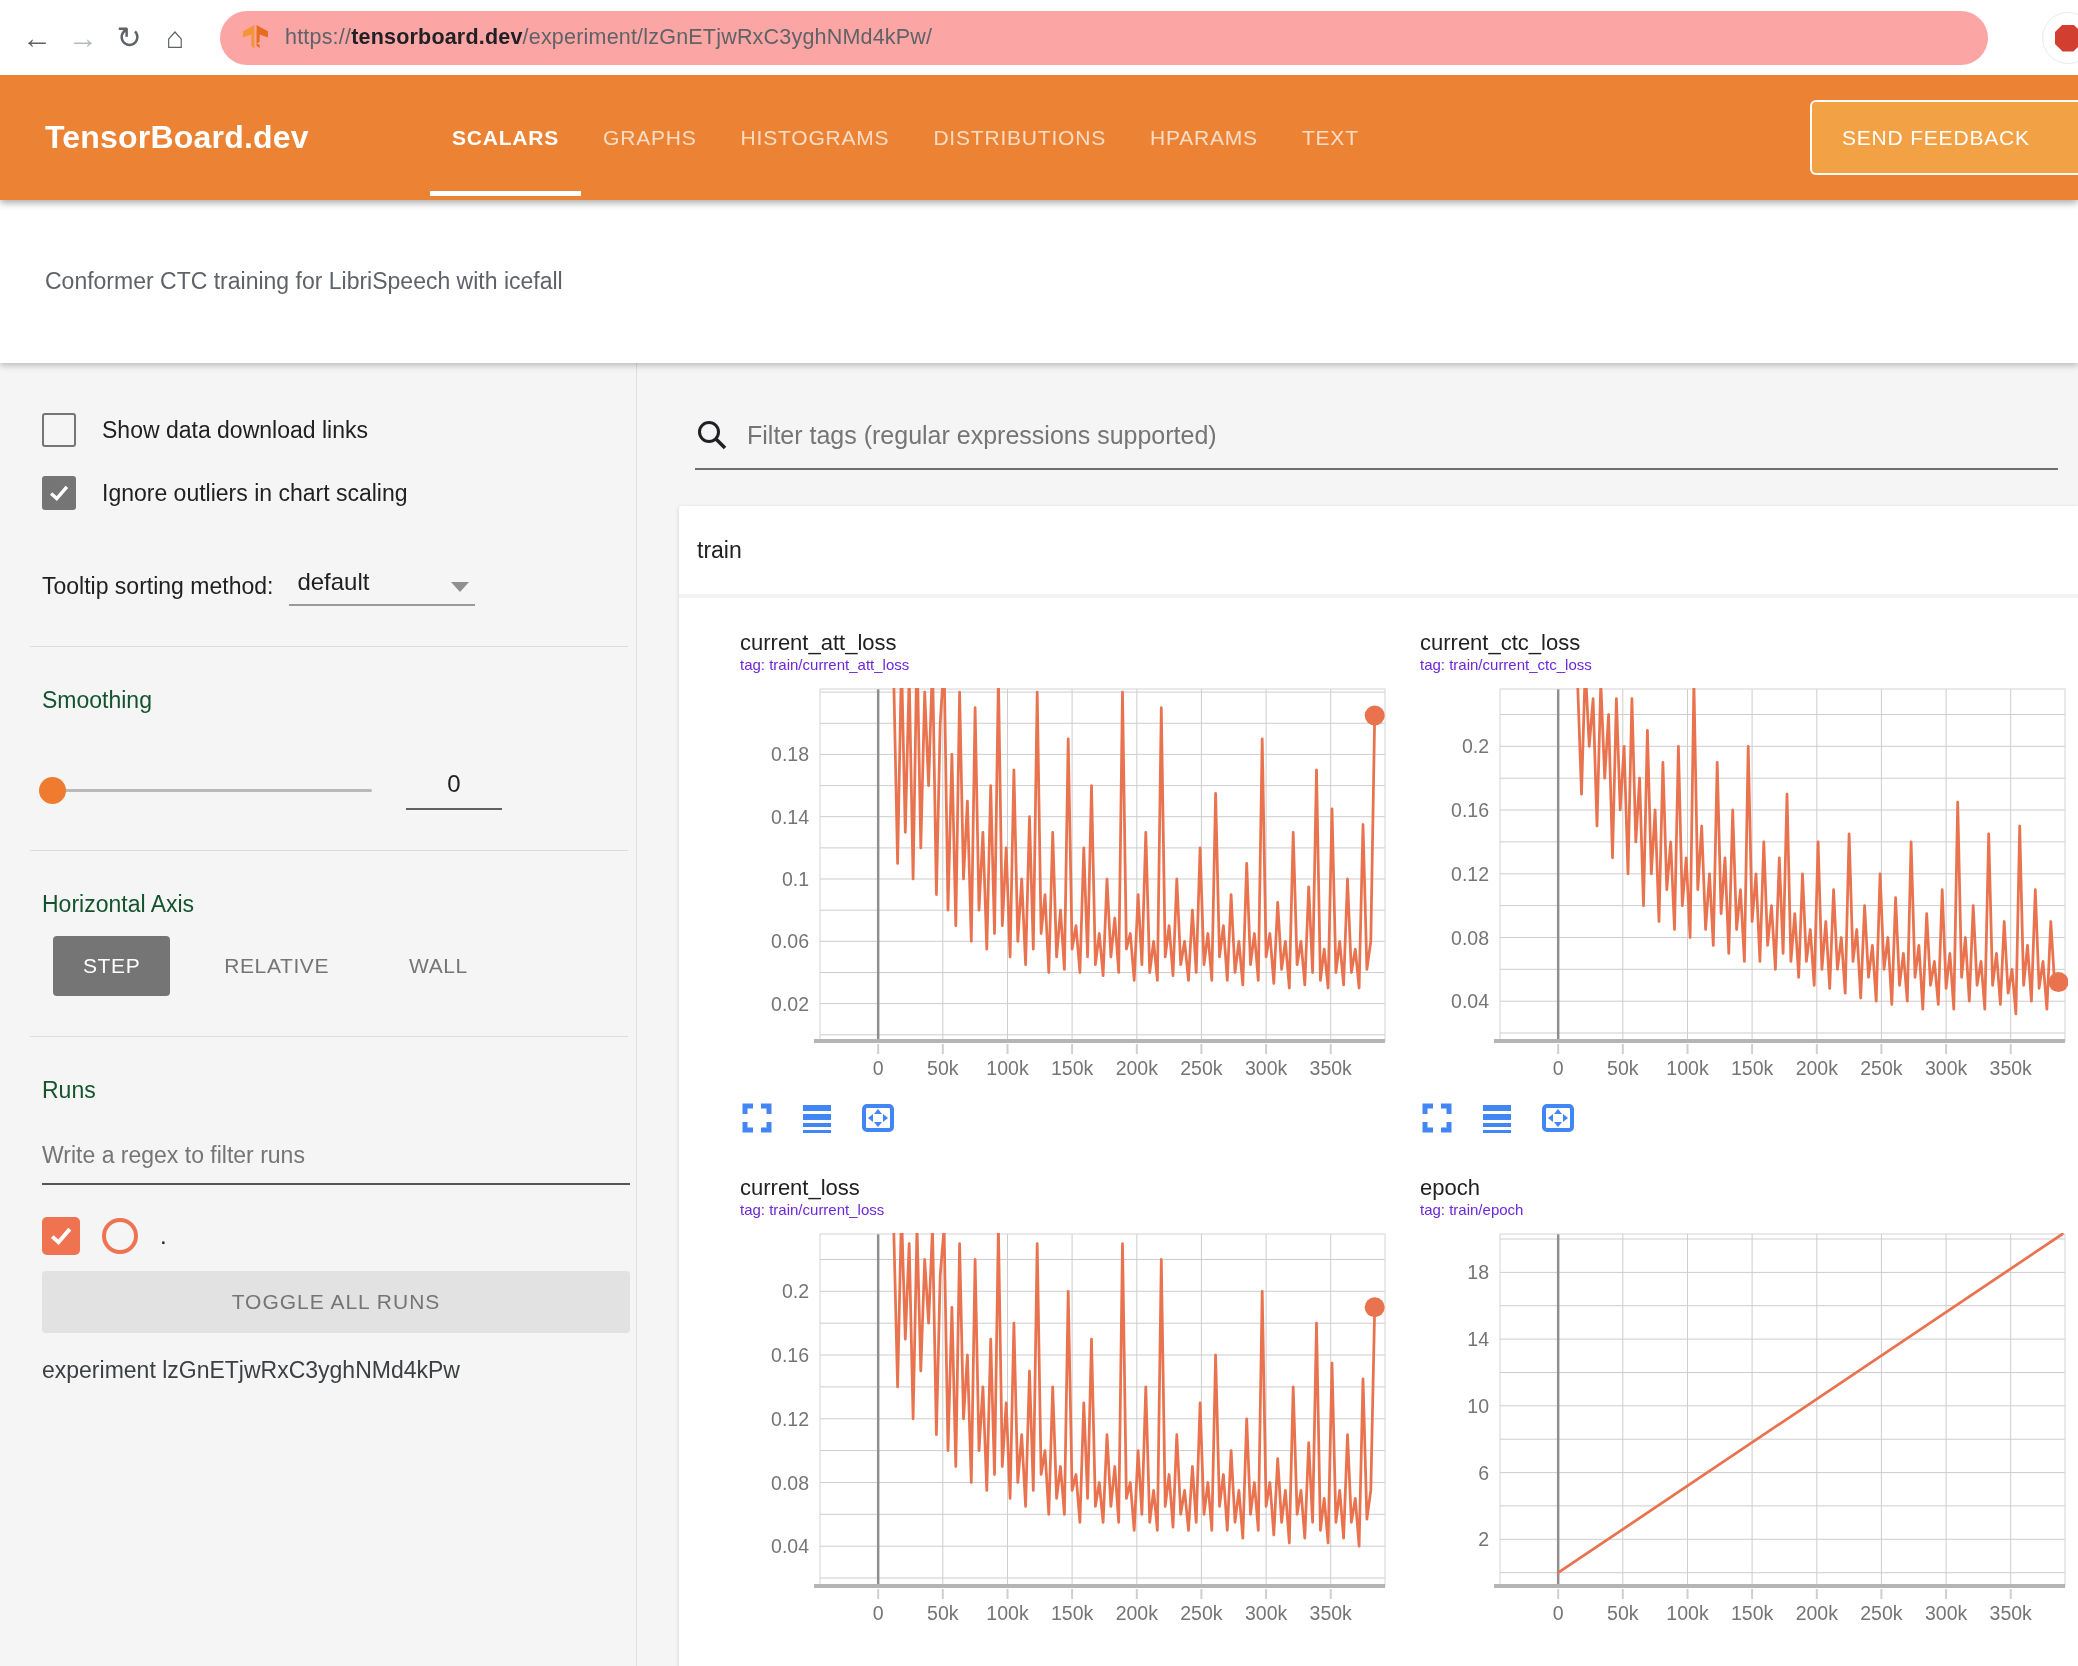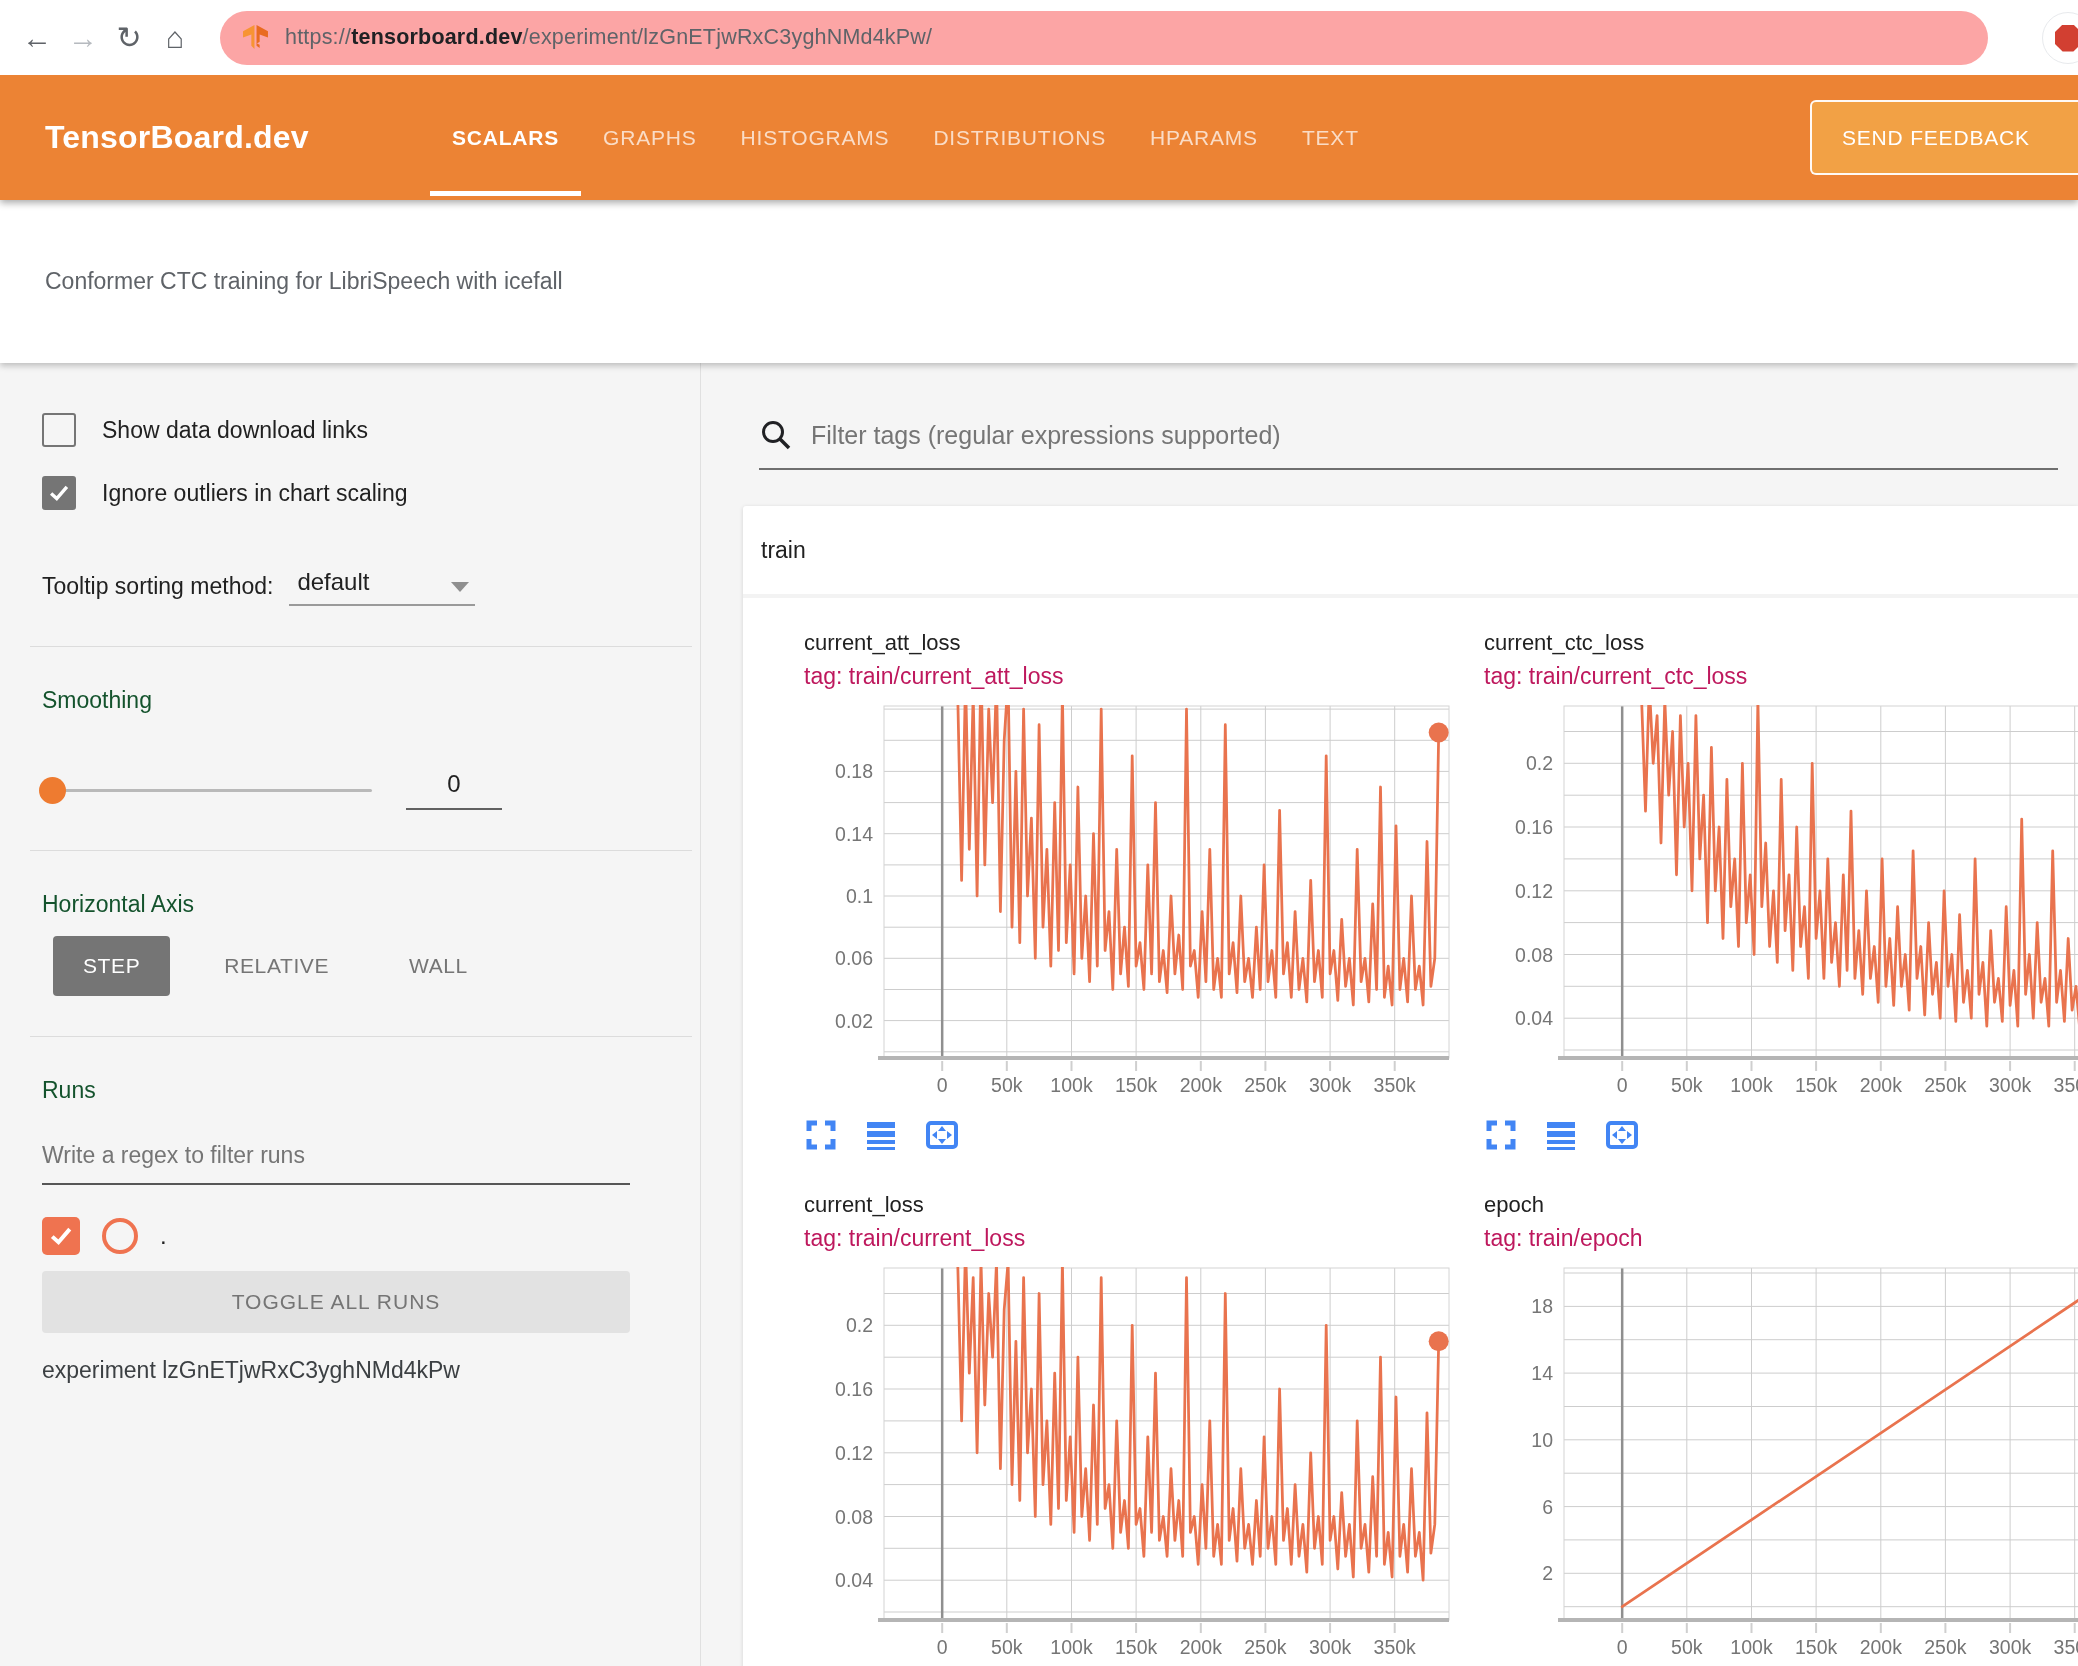--- a/index.html
+++ b/index.html
@@ -34,21 +34,21 @@
             border:2px solid rgba(255,255,255,.95);border-radius:6px;color:#fff;font-size:21px;
             font-family:"Liberation Sans",sans-serif;letter-spacing:.8px;text-align:left;padding-left:30px;cursor:pointer;}
 
   
   .subbar{position:relative;height:163px;background:#fff;z-index:30;display:flex;align-items:center;
           box-shadow:0 3px 6px rgba(0,0,0,.22);}
   .subbar span{margin-left:45px;font-size:23px;color:#5f6368;}
 
   
   .content{display:flex;height:1303px;}
-  .sidebar{width:701px;box-sizing:border-box;background:#f5f5f5;border-right:1px solid #e0e0e0;
+  .sidebar{width:637px;box-sizing:border-box;background:#f5f5f5;border-right:1px solid #e0e0e0;
            padding:50px 0 0 42px;flex:0 0 auto;}
   .srow{display:flex;align-items:center;}
   .cb{width:34px;height:34px;box-sizing:border-box;border:2px solid #757575;border-radius:3px;
       flex:0 0 auto;display:flex;align-items:center;justify-content:center;cursor:pointer;}
   .cb.checked{background:#757575;border-color:#757575;}
   .cb-label{margin-left:26px;font-size:23px;color:#212121;}
   .row-gap{margin-top:29px;}
   .tooltip-row{margin-top:56px;}
   .tt-label{font-size:23px;color:#212121;text-align:right;}
   .dropdown{margin-left:16px;width:172px;border-bottom:2px solid #9a9a9a;display:flex;align-items:flex-end;
@@ -81,21 +81,21 @@
   .main{flex:1;min-width:0;padding-left:42px;box-sizing:border-box;}
   .filter-row{margin:55px 20px 0 16px;display:flex;align-items:center;gap:18px;
               border-bottom:2px solid #6f6f6f;padding-bottom:16px;cursor:text;}
   .filter-ph{font-size:25px;color:#757575;}
   .card{margin-top:36px;background:#fff;border-radius:3px 0 0 3px;box-shadow:0 1px 4px rgba(0,0,0,.14);
         min-height:1400px;}
   .card-head{height:88px;display:flex;align-items:center;padding-left:18px;font-size:23px;color:#212121;
              border-bottom:4px solid #f3f3f3;cursor:pointer;}
   .charts{padding:32px 0 0 61px;display:grid;grid-template-columns:655px 655px;column-gap:25px;row-gap:40px;}
   .c-title{font-size:22px;color:#212121;}
-  .c-tag{margin-top:7px;font-size:23px;color:#be185d;}
+  .c-tag{font-size:15px;color:#6d28d9;}
   .plot{margin-top:14px;}
   .plot text{font-family:"Liberation Sans",sans-serif;font-size:19.5px;fill:#757575;}
   .c-icons{margin-top:18px;display:flex;align-items:center;gap:26px;}
   .c-icons .ic{cursor:pointer;display:inline-flex;}
 </style>
 </head>
 <body>
 
 <div class="screen">
 

